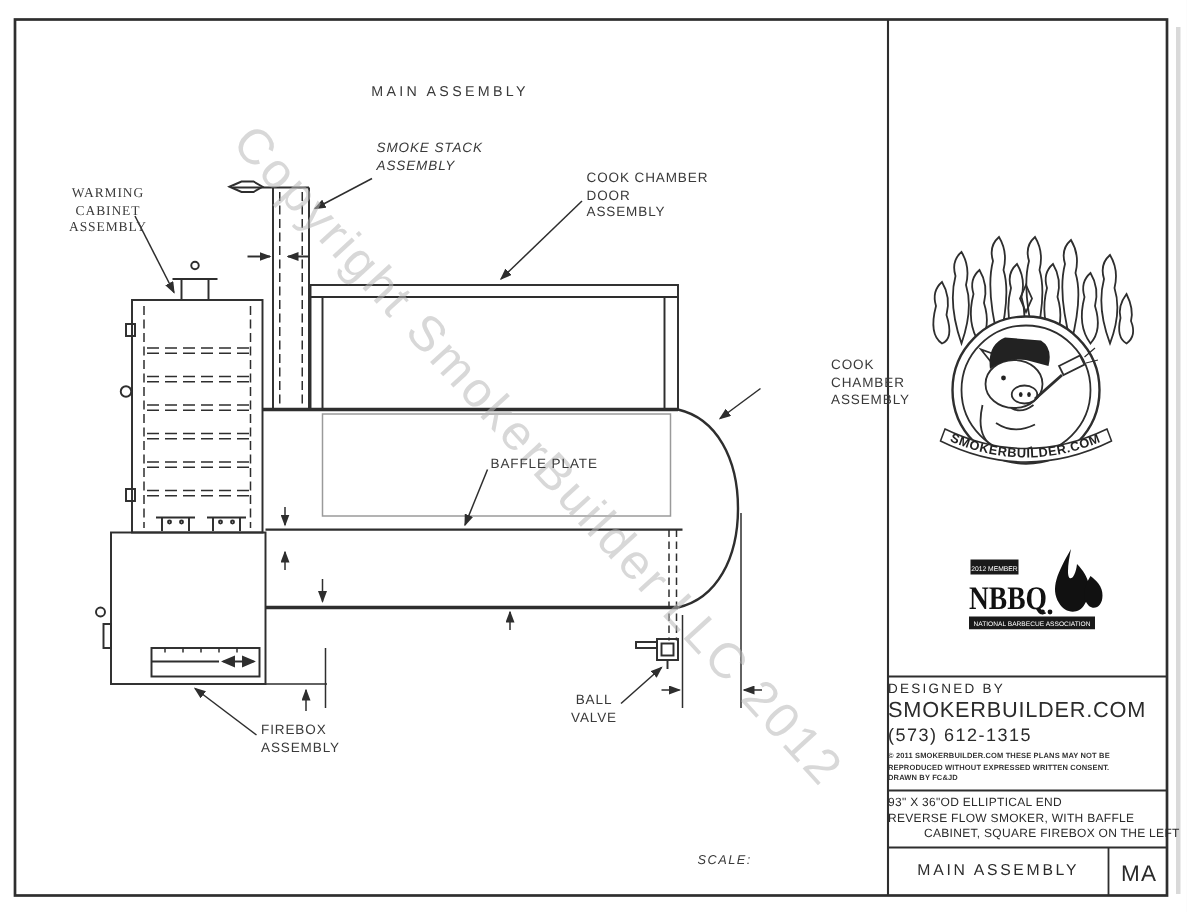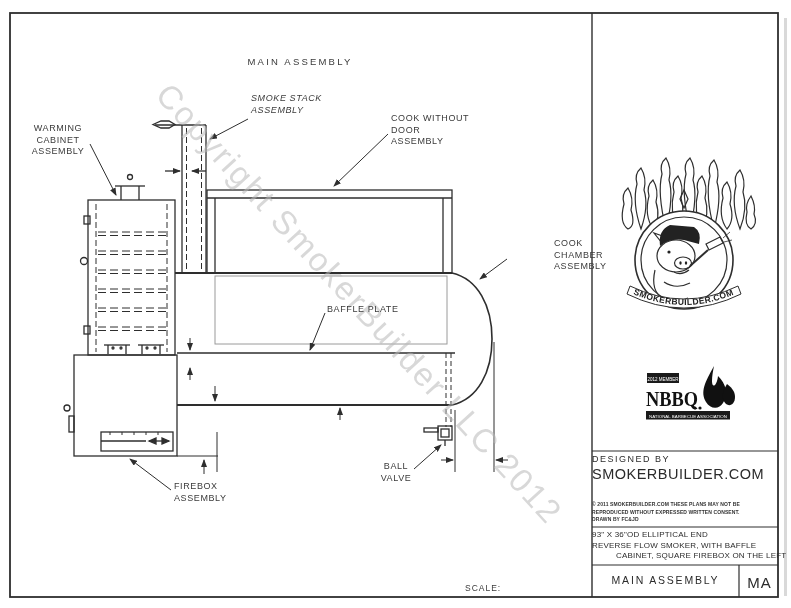--- a/index.html
+++ b/index.html
@@ -7,21 +7,21 @@
         font-family:"Liberation Sans", sans-serif;color:#2e2e2e;}
   .page svg{position:absolute;left:0;top:0;z-index:1;}
   .clip-area{position:absolute;left:11px;top:14px;width:580px;height:582px;overflow:hidden;z-index:2;pointer-events:none;}
   .watermark{position:absolute;left:165px;top:62px;transform:rotate(47.5deg);transform-origin:0 0;
              font-size:33px;letter-spacing:2px;color:#b9b9b9;opacity:.55;white-space:nowrap;}
   .lbl{position:absolute;z-index:3;font-size:9px;line-height:11.5px;letter-spacing:.6px;
        color:#3a3a3a;white-space:pre-line;}
   .lbl.center{text-align:center;}
   .dtitle{position:absolute;z-index:3;left:220px;top:56px;width:160px;text-align:center;
           font-size:9.5px;letter-spacing:2.2px;color:#3a3a3a;}
-  .scale{position:absolute;z-index:3;left:465px;top:583px;font-size:8.5px;letter-spacing:1px;color:#3a3a3a;}
+  .scale{position:absolute;z-index:3;left:465px;top:568px;font-size:8.5px;letter-spacing:1px;color:#3a3a3a;font-style:italic;}
   
   .sb{position:absolute;z-index:3;left:592px;width:188px;text-align:left;color:#2b2b2b;}
   .sb.designed{top:454px;font-size:9px;letter-spacing:1.5px;}
   .sb.company{top:466px;font-size:14.5px;letter-spacing:.5px;}
   .sb.phone{top:483px;font-size:12px;letter-spacing:1px;}
   .sb.legal{font-size:5px;letter-spacing:.1px;font-weight:bold;color:#333;}
   .sb.l1{top:501px;} .sb.l2{top:508.5px;} .sb.l3{top:516px;}
   .sb.desc{font-size:8px;letter-spacing:.2px;}
   .sb.d1{top:530px;} .sb.d2{top:540.5px;} .sb.d3{top:551px;margin-left:24px;}
   .cell-title{position:absolute;z-index:3;left:592px;top:574px;width:147px;text-align:center;
@@ -230,40 +230,41 @@
       <rect x="646" y="411" width="84" height="8.5" fill="#1a1a1a"></rect>
       <text x="688" y="417.5" text-anchor="middle" font-family="Liberation Sans, sans-serif" font-size="4.3" fill="#ffffff" textLength="78" lengthAdjust="spacingAndGlyphs">NATIONAL BARBECUE ASSOCIATION</text>
     </g>
   </svg>
 
   <div class="clip-area">
     <div class="watermark">Copyright SmokerBuilder LLC 2012</div>
   </div>
 
   <div class="dtitle">MAIN ASSEMBLY</div>
-  <div class="lbl center" style="left:8px;top:123px;width:100px;">WARMING
+  <div class="lbl center" style="left:22px;top:123px;width:100px;font-family:Liberation Serif, serif;">WARMING
 CABINET
 ASSEMBLY</div>
   <div class="lbl" style="left:251px;top:93px;font-style:italic;">SMOKE STACK
 ASSEMBLY</div>
-  <div class="lbl" style="left:391px;top:113px;">COOK WITHOUT
+  <div class="lbl" style="left:391px;top:113px;">COOK CHAMBER
 DOOR
 ASSEMBLY</div>
   <div class="lbl" style="left:509px;top:238px;margin-left:45px;">COOK
 CHAMBER
 ASSEMBLY</div>
   <div class="lbl" style="left:327px;top:304px;">BAFFLE PLATE</div>
   <div class="lbl center" style="left:366px;top:461px;width:60px;">BALL
 VALVE</div>
   <div class="lbl" style="left:174px;top:481px;">FIREBOX
 ASSEMBLY</div>
   <div class="scale">SCALE:</div>
 
   <div class="sb designed">DESIGNED BY</div>
   <div class="sb company">SMOKERBUILDER.COM</div>
+  <div class="sb phone">(573) 612-1315</div>
   <div class="sb legal l1">© 2011 SMOKERBUILDER.COM THESE PLANS MAY NOT BE</div>
   <div class="sb legal l2">REPRODUCED WITHOUT EXPRESSED WRITTEN CONSENT.</div>
   <div class="sb legal l3">DRAWN BY FC&amp;JD</div>
   <div class="sb desc d1">93" X 36"OD ELLIPTICAL END</div>
   <div class="sb desc d2">REVERSE FLOW SMOKER, WITH BAFFLE</div>
   <div class="sb desc d3">CABINET, SQUARE FIREBOX ON THE LEFT</div>
   <div class="cell-title">MAIN ASSEMBLY</div>
   <div class="cell-code">MA</div>
 </div>
 

